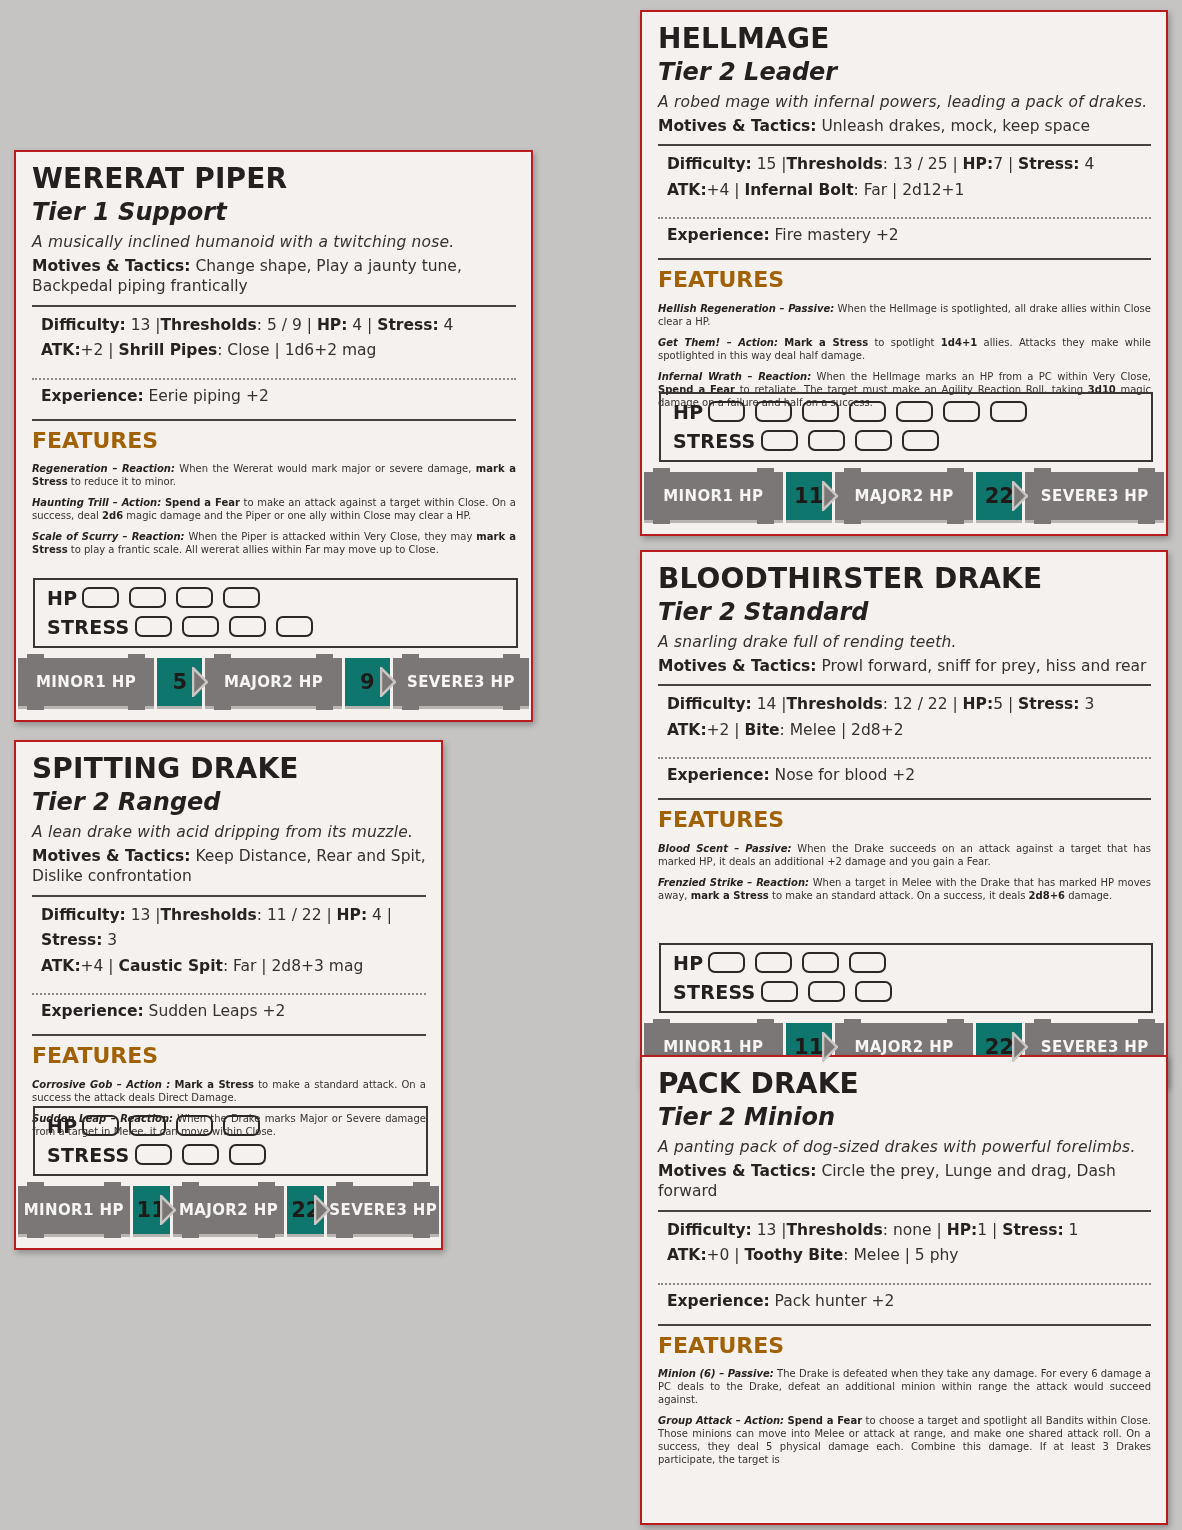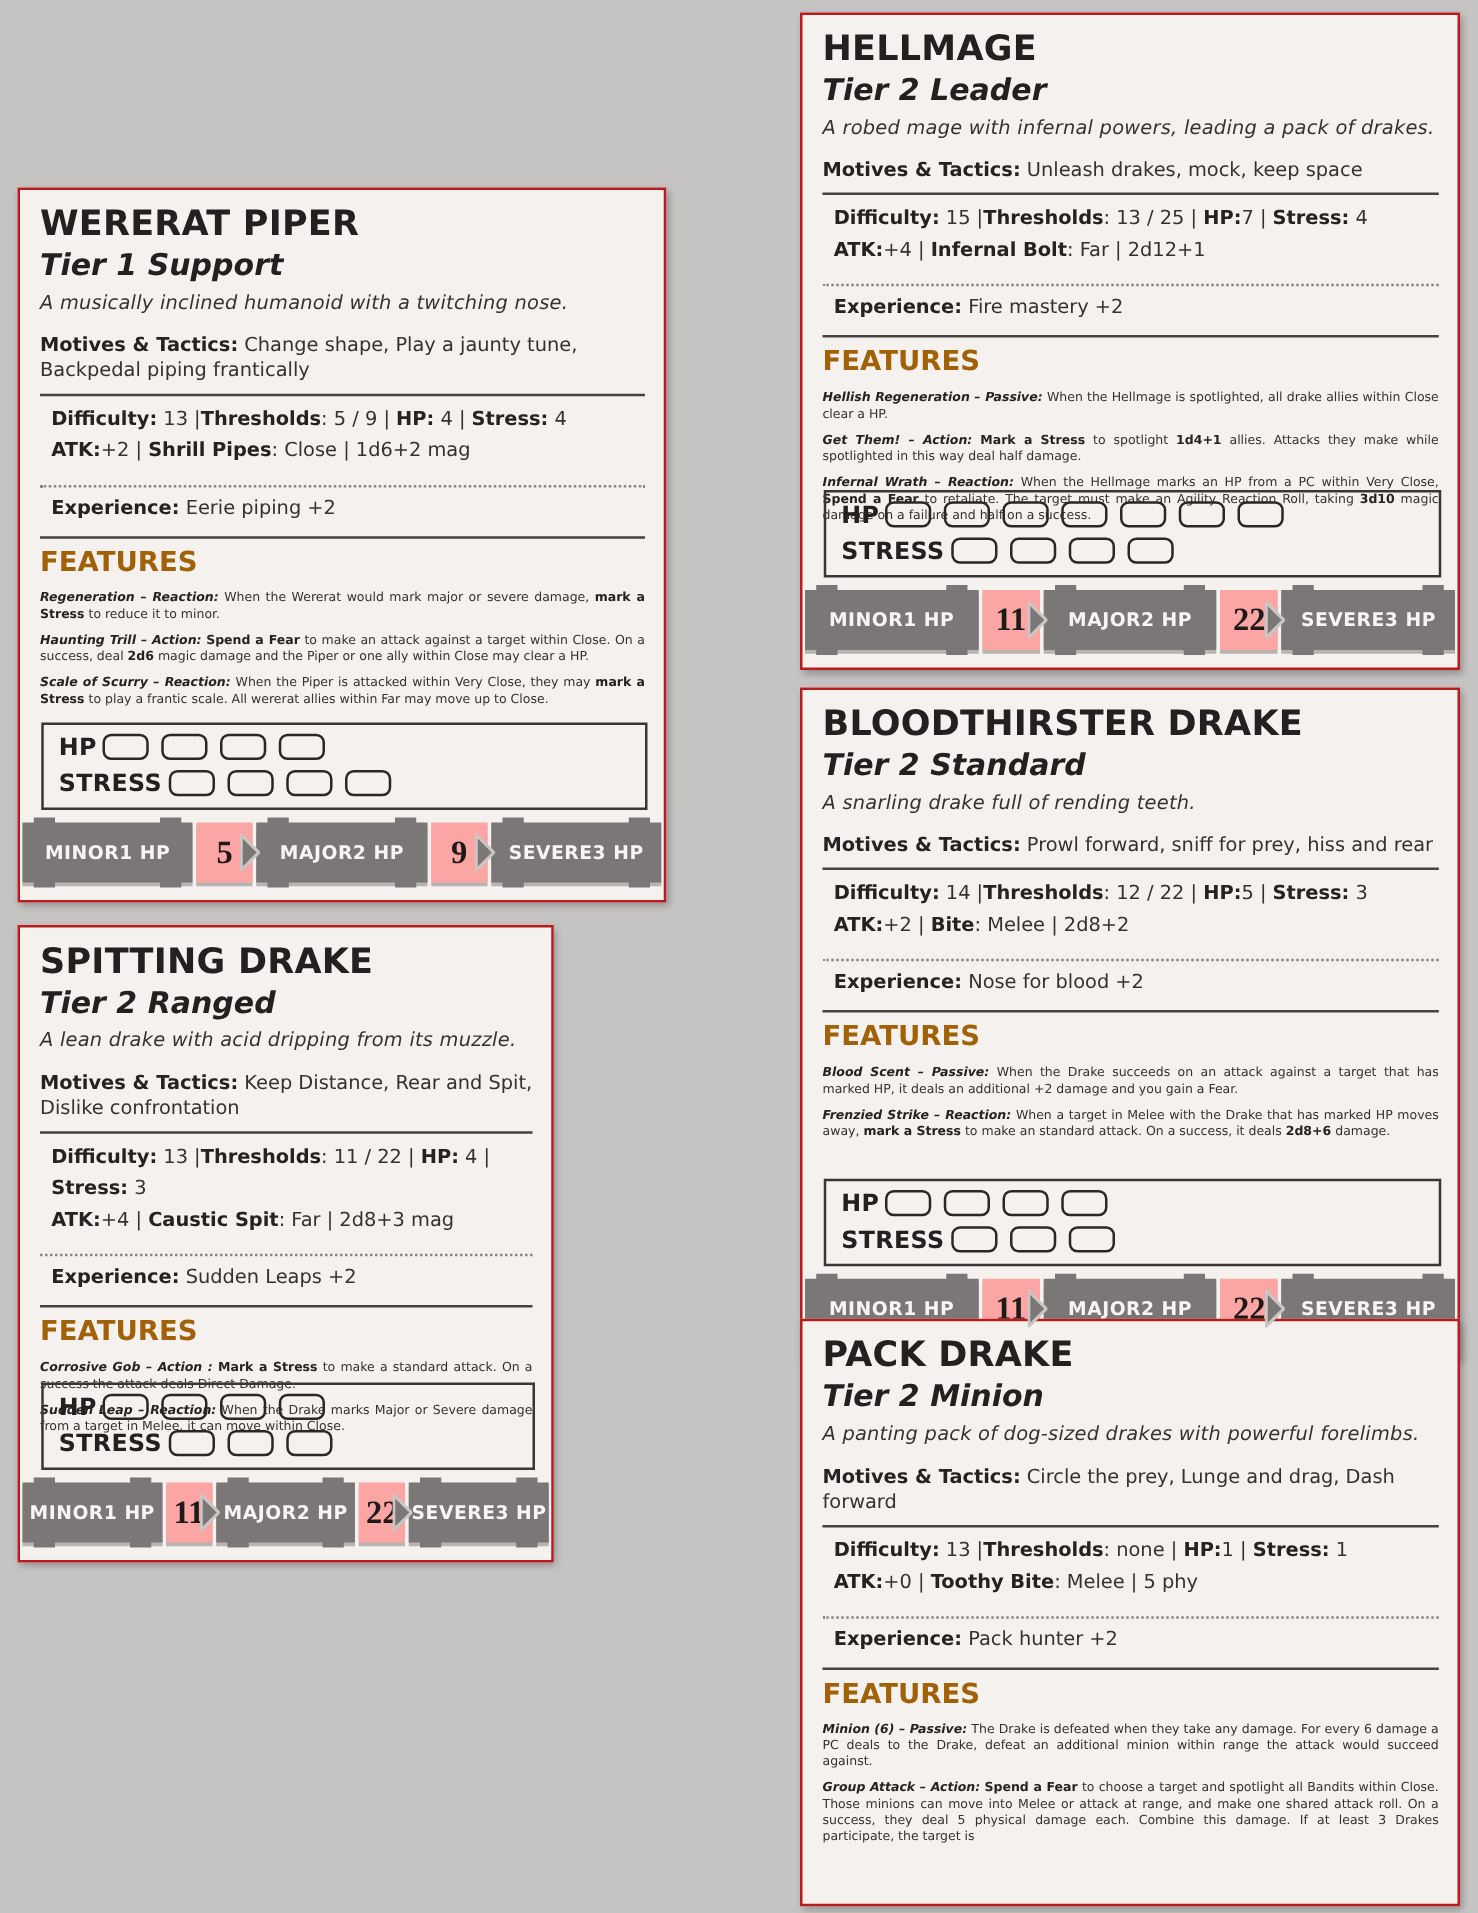--- a/index.html
+++ b/index.html
@@ -10,21 +10,21 @@
     color:#35312e;
   }
   .card{
     position:absolute;background:#f4f1ee;border:2px solid #b91c1c;
     box-shadow:2px 3px 6px rgba(0,0,0,.28);
     padding:8px 15px 8px 16px;box-sizing:border-box;overflow:hidden;
   }
   .title{font-size:28px;font-weight:800;letter-spacing:.2px;color:#242020;margin:4px 0 0;line-height:1.1;}
   .tier{font-size:24px;font-weight:700;font-style:italic;color:#242020;margin:3px 0 0;line-height:1.2;}
   .desc{font-size:15.5px;font-style:italic;margin:5px 0 0;line-height:1.3;letter-spacing:.2px;text-align:justify;}
-  .motives{font-size:15.5px;margin:14px 0 0;line-height:1.32;text-align:left;}
+  .motives{font-size:15.5px;margin:4px 0 0;line-height:1.32;text-align:left;}
   .rule{border:0;border-top:2px solid #46423f;margin:8px 0 0;}
   .rule.dot{border-top:2px dotted #8b8783;}
   .stats{padding:6px 0 6px 9px;font-size:15.5px;line-height:1.65;}
   .exp{padding:7px 0 6px 9px;font-size:15.5px;margin:0;}
   .feat-h{font-size:22px;font-weight:800;color:#a16207;margin:7px 0 0;line-height:1.2;}
   .feature{font-size:10px;line-height:1.3;margin:8px 0 0;text-align:justify;}
   .b{font-weight:700;color:#262221;}
   .i{font-style:italic;}
 
   .bottom{position:absolute;left:0;right:0;bottom:6px;}
@@ -44,22 +44,22 @@
     box-shadow:0 3px 0 rgba(0,0,0,.25);
   }
   .plq-line{color:#f7f5f3;font-weight:800;font-size:15px;line-height:1.25;letter-spacing:.4px;text-align:center;}
   .tabrow{position:absolute;left:9px;right:9px;height:5px;pointer-events:none;}
   .tabrow.top{top:-4px;}
   .tabrow.bottom{bottom:-4px;}
   .tabrow::before,.tabrow::after{content:"";position:absolute;top:0;width:17px;height:5px;background:var(--plq);}
   .tabrow::before{left:0;}
   .tabrow::after{right:0;}
   .numbox{
-    flex:1 1 0;background:#fca5a5;display:flex;align-items:center;justify-content:center;
-    font-weight:800;font-size:26px;color:#1d1a18;box-shadow:0 3px 0 rgba(0,0,0,.25);font-family:Liberation Serif, serif;
+    flex:1 1 0;background:#0f766e;display:flex;align-items:center;justify-content:center;
+    font-weight:800;font-size:21px;color:#1d1a18;box-shadow:0 3px 0 rgba(0,0,0,.25);
   }
   .chev{position:absolute;left:-13px;top:50%;transform:translateY(-50%);z-index:2;}
 </style>
 </head>
 <body>
 
 <section class="card" style="left:14px;top:150px;width:519px;height:572px;">
   <h1 class="title">WERERAT PIPER</h1>
   <h2 class="tier">Tier 1 Support</h2>
   <p class="desc">A musically inclined humanoid with a twitching nose.</p>

